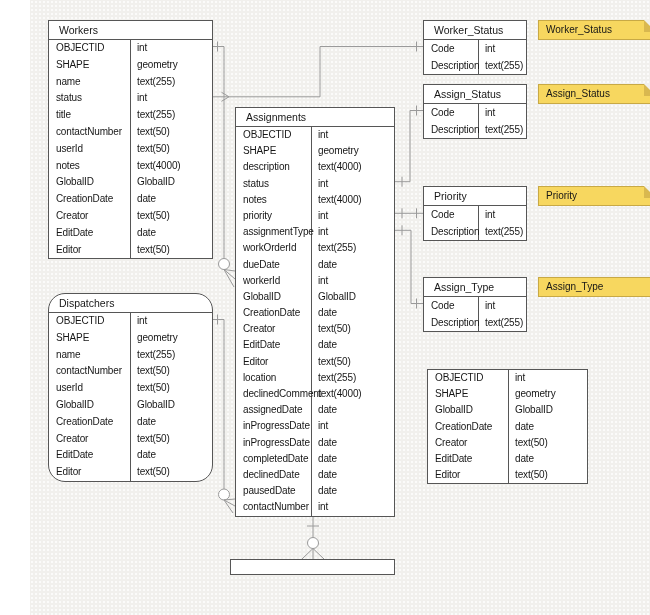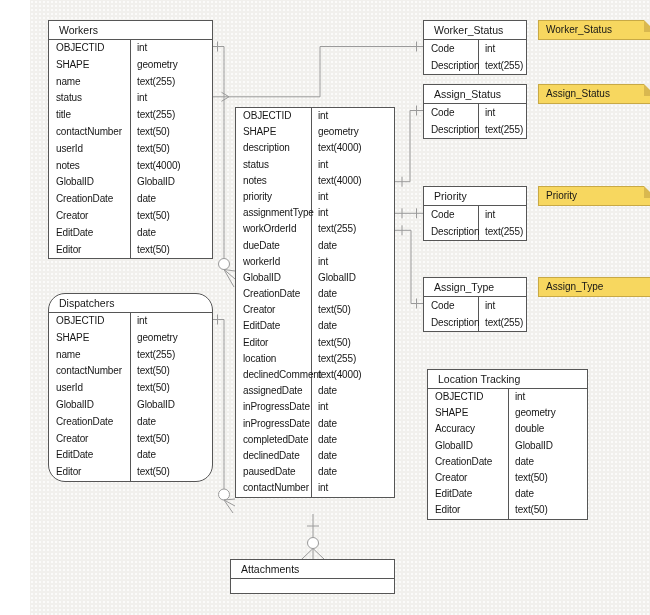--- a/index.html
+++ b/index.html
@@ -198,20 +198,21 @@
         <span class="t">date</span>
       </div>
         <div class="trow">
         <span class="f">Editor</span>
         <span class="t">text(50)</span>
       </div>
       </div>
   </div>
 
   <div class="etable" style="left:205px; top:107px; width:160px; --rh:16.2px; --c1:76px;">
+    <div class="hdr">Assignments</div>
     <div class="body">
         <div class="trow">
         <span class="f">OBJECTID</span>
         <span class="t">int</span>
       </div>
         <div class="trow">
         <span class="f">SHAPE</span>
         <span class="t">geometry</span>
       </div>
         <div class="trow">
@@ -355,35 +356,30 @@
         <span class="t">int</span>
       </div>
         <div class="trow">
         <span class="f">Description</span>
         <span class="t">text(255)</span>
       </div>
       </div>
   </div>
 
   <div class="etable" style="left:397px; top:369px; width:161px; --rh:16.2px; --c1:81px;">
-    <div class="hdr">Location Tracking</div>
     <div class="body">
         <div class="trow">
         <span class="f">OBJECTID</span>
         <span class="t">int</span>
       </div>
         <div class="trow">
         <span class="f">SHAPE</span>
         <span class="t">geometry</span>
       </div>
         <div class="trow">
-        <span class="f">Accuracy</span>
-        <span class="t">double</span>
-      </div>
-        <div class="trow">
         <span class="f">GlobalID</span>
         <span class="t">GlobalID</span>
       </div>
         <div class="trow">
         <span class="f">CreationDate</span>
         <span class="t">date</span>
       </div>
         <div class="trow">
         <span class="f">Creator</span>
         <span class="t">text(50)</span>
@@ -393,21 +389,20 @@
         <span class="t">date</span>
       </div>
         <div class="trow">
         <span class="f">Editor</span>
         <span class="t">text(50)</span>
       </div>
       </div>
   </div>
 
   <div class="etable" style="left:200px; top:559px; width:165px;">
-    <div class="hdr">Attachments</div>
     <div class="body">
       <div class="empty-row"></div>
     </div>
   </div>
 
   <div class="note" style="left:508px; top:20px; width:118px;">
     <div class="ntitle">Worker_Status</div>
     <div>
         <div class="nline"></div>
         <div class="nline"></div>

